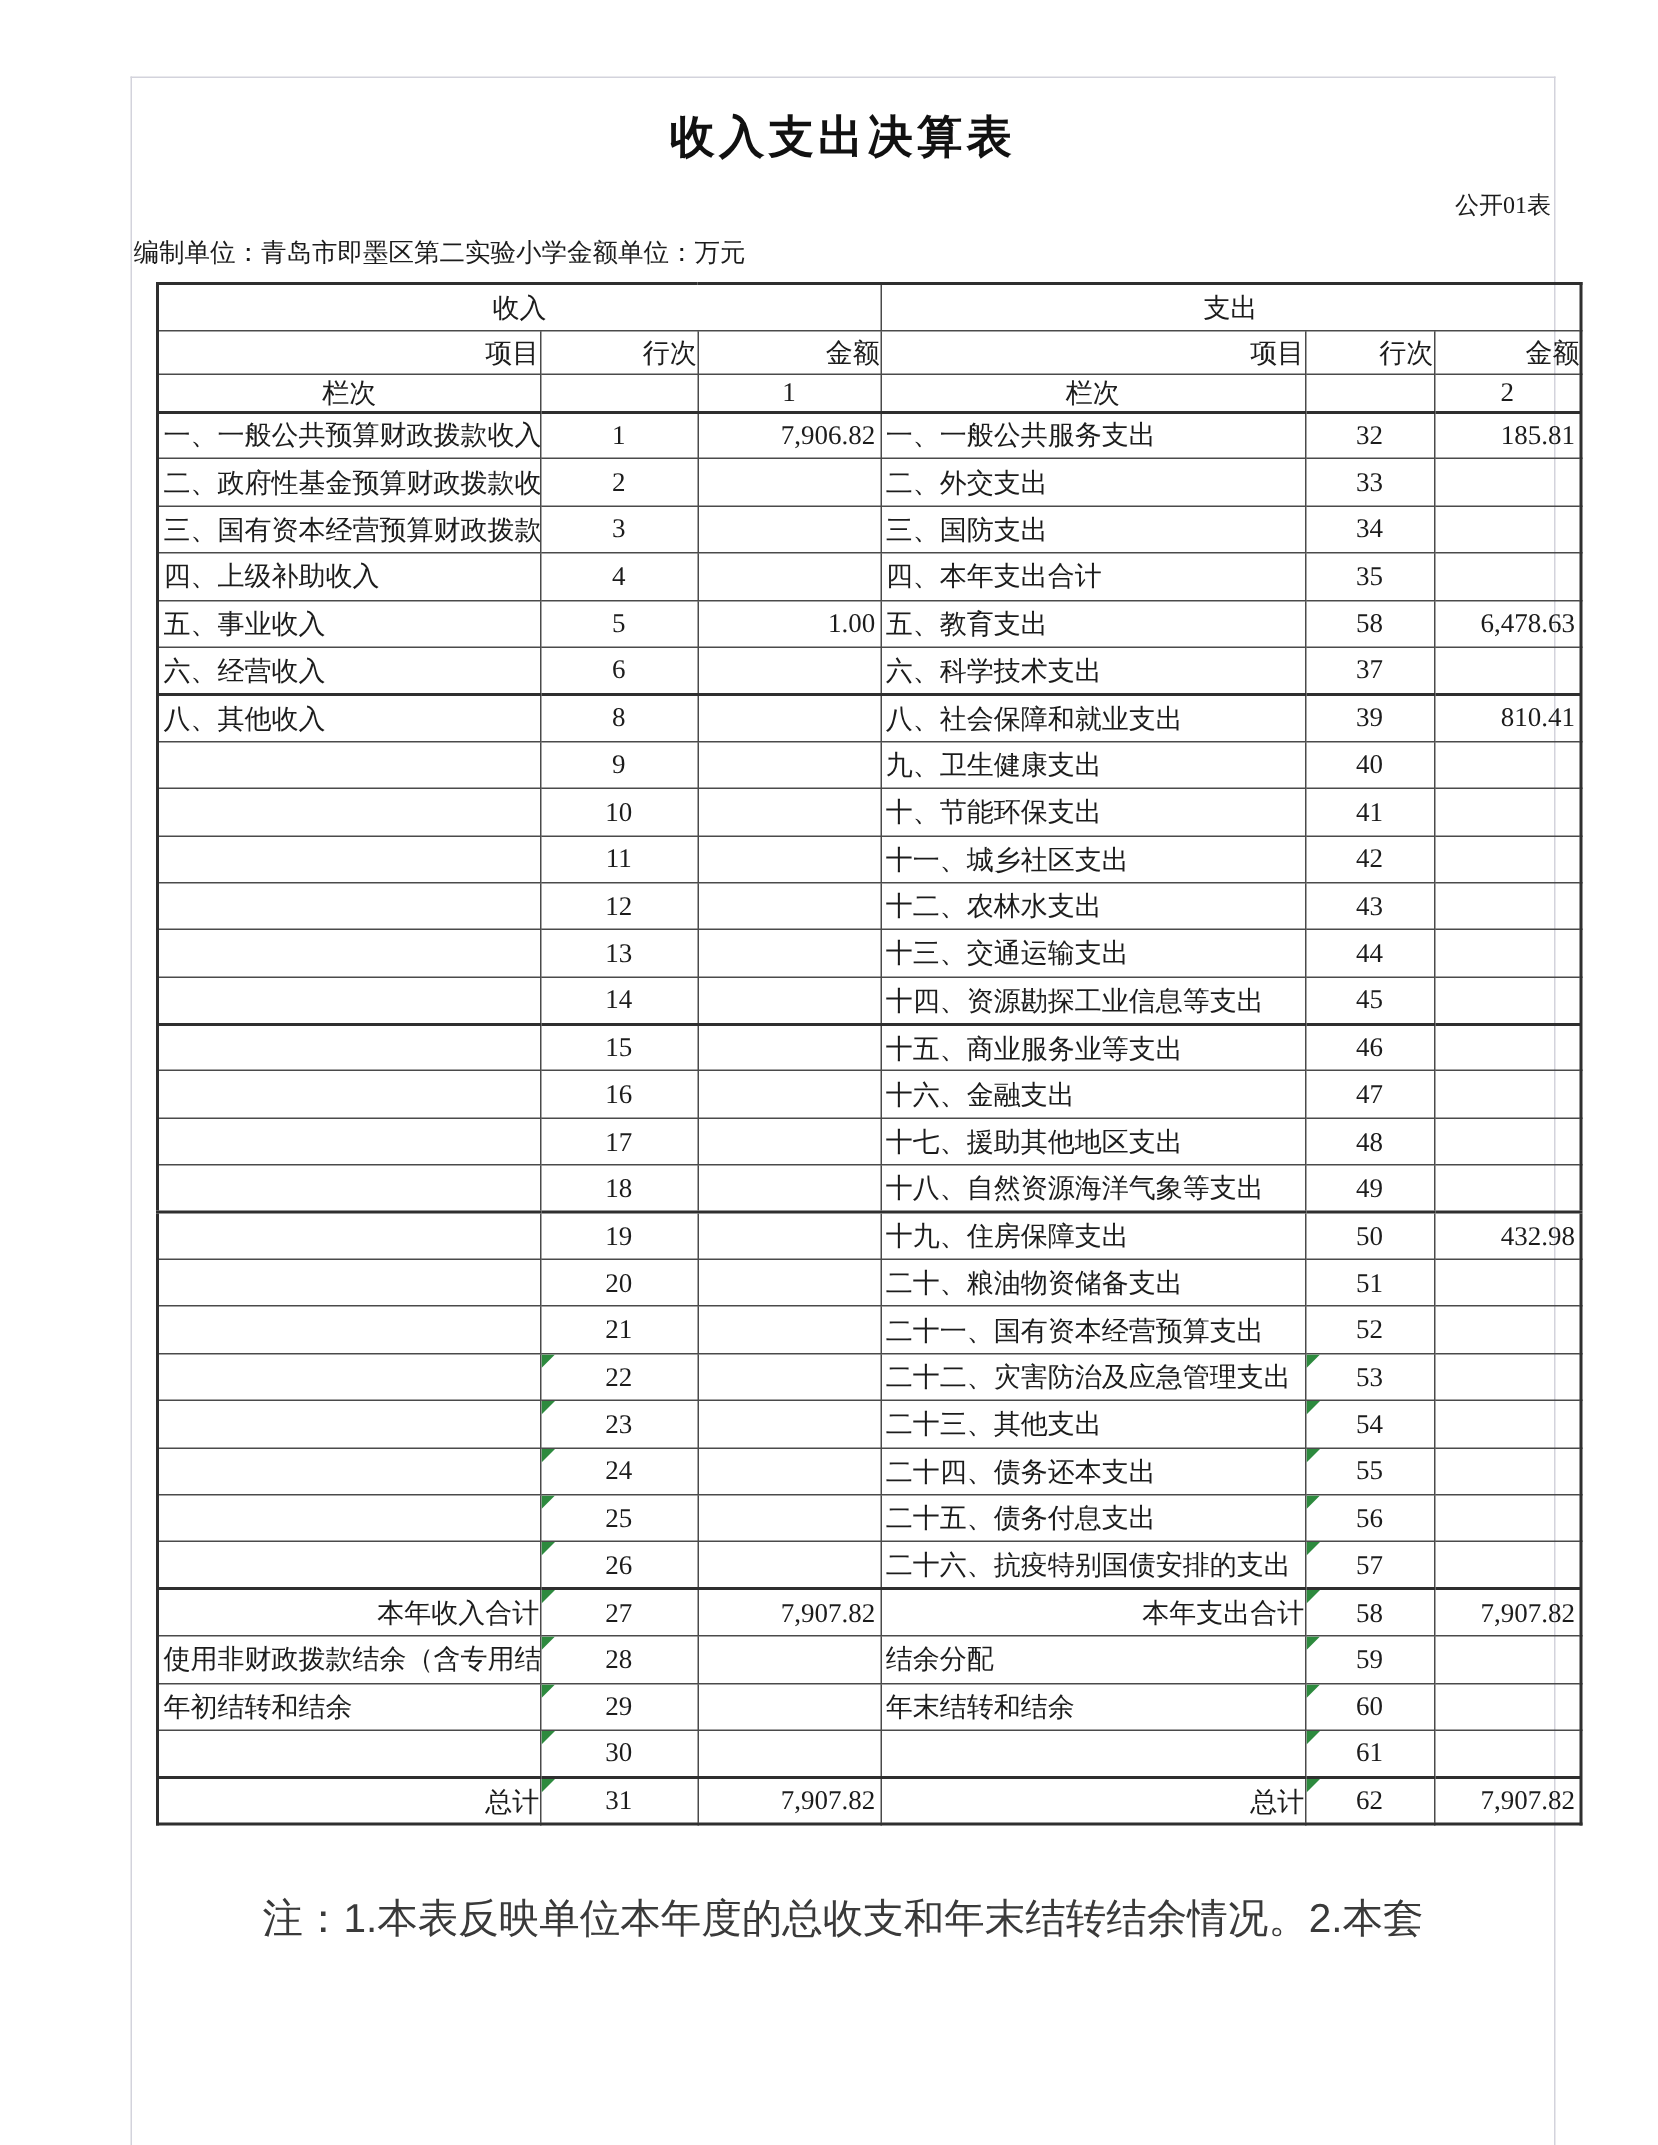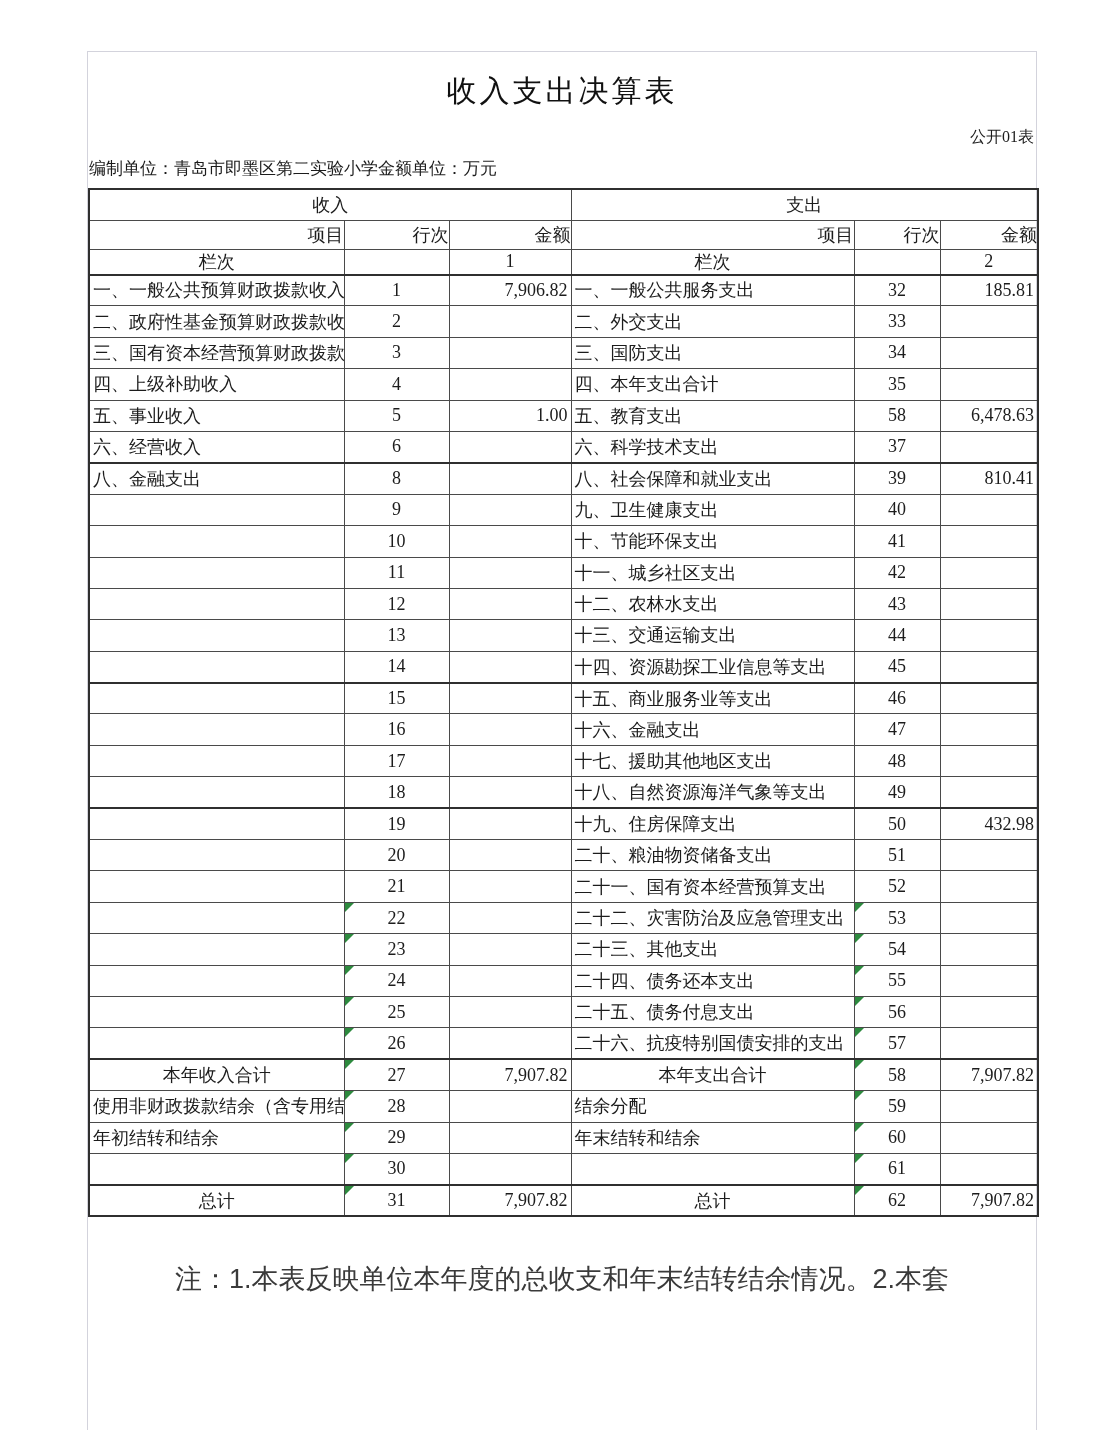--- a/index.html
+++ b/index.html
@@ -1,36 +1,36 @@
 <!DOCTYPE html>
 <html><head>
 <meta charset="utf-8">
 <style>
   html,body{margin:0;padding:0;background:#ffffff;}
   body{width:1105px;height:1430px;position:relative;overflow:hidden;
        font-family:"Liberation Serif","DejaVu Serif",serif;color:#1c1c1c;}
   .page{position:absolute;left:87px;top:51px;width:950px;height:1379px;
         background:#ffffff;border:1px solid #d3d3dc;border-bottom:none;box-sizing:border-box;}
-  .title{margin-top:19px;text-align:center;font-size:30px;font-weight:normal;
+  .title{margin-top:19px;text-align:center;font-size:30px;font-weight:bold;
          letter-spacing:3px;color:#111;}
   .code-line{margin-top:15px;text-align:right;font-size:16px;padding-right:2px;}
   .unit-line{margin-top:9px;margin-bottom:8px;display:flex;justify-content:flex-start;
              font-size:17px;padding:0 1px;}
-  table.fin{border-collapse:collapse;table-layout:fixed;width:949px;margin-left:0;}
+  table.fin{border-collapse:collapse;table-layout:fixed;width:949px;margin-left:16px;}
   table.fin td{border:1px solid #4a4a4a;vertical-align:middle;font-size:18px;
                padding:0;overflow:hidden;position:relative;box-sizing:border-box;}
   table.fin{border:2px solid #2f2f2f;}
   tr.hdr-section td{height:31px;text-align:center;}
   tr.hdr-cols td{height:29px;text-align:right;}
   tr.hdr-lanci td{height:18px;text-align:center;border-bottom:2px solid #2f2f2f;}
   tr.data-row td{height:31.4px;}
   tr.thick-top td{border-top:2px solid #2f2f2f;}
   td.item-cell{text-align:left;}
   td.item-cell .val{white-space:nowrap;overflow:hidden;padding-left:3px;}
-  tr.center-items td.item-cell .val{text-align:center;padding-left:0;}
+  tr.center-items td.item-cell .val{text-align:right;padding-left:0;}
   td.no-cell{text-align:center;}
   td.amt-cell{text-align:right;}
   td.amt-cell .val{white-space:nowrap;overflow:hidden;padding-right:3px;}
   .tri{position:absolute;left:0;top:0;width:0;height:0;
        border-top:9px solid #2d8a3e;border-right:9px solid transparent;}
   .note{margin-top:44px;text-align:center;font-size:27px;color:#3a3a3a;
         font-family:"Liberation Sans","DejaVu Sans",sans-serif;white-space:nowrap;}
 </style>
 </head>
 <body>
@@ -190,21 +190,21 @@
           </td>
     <td class="no-cell">
             <div class="val">37</div>
           </td>
     <td class="amt-cell">
             <div class="val"></div>
           </td>
   </tr>
         <tr class="data-row thick-top">
     <td class="item-cell">
-            <div class="val">八、金融支出</div>
+            <div class="val">八、其他收入</div>
           </td>
     <td class="no-cell">
             <div class="val">8</div>
           </td>
     <td class="amt-cell">
             <div class="val"></div>
           </td>
     <td class="item-cell">
             <div class="val">八、社会保障和就业支出</div>
           </td>

